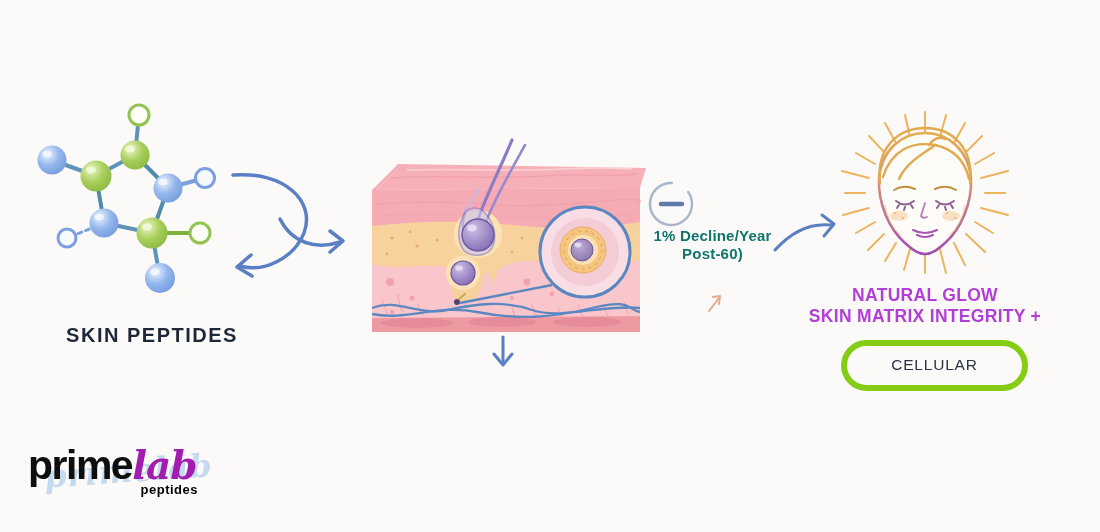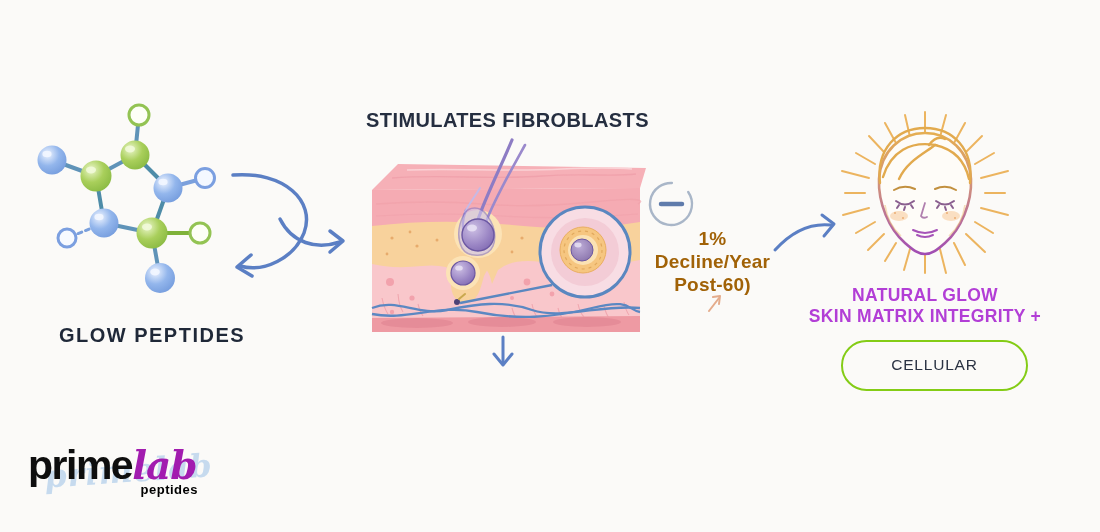--- a/index.html
+++ b/index.html
@@ -20,30 +20,30 @@
   .stim-label{
     left:360px; top:109px; width:295px;
     font-size:20px; letter-spacing:0.4px; color:#252e40;
   }
   .collagen-label{
     left:363px; top:377px; width:290px;
     font-size:20.5px; letter-spacing:1px; color:#5aa750;
   }
   .decline-label{
     left:650px; top:227px; width:125px;
-    font-size:19px; font-weight:600; letter-spacing:0.2px;
-    color:#a16207; line-height:1.22;
+    font-size:15px; font-weight:600; letter-spacing:0.2px;
+    color:#0f766e; line-height:1.22;
   }
   .skinmatrix-label{
     left:800px; top:285px; width:250px;
     font-size:17.5px; letter-spacing:0.3px; color:#b23ed6; line-height:1.22;
   }
   .pill{
     left:841px; top:340px; width:187px; height:51px;
-    border:2px solid #84cc16; border-radius:28px;
+    border:6px solid #84cc16; border-radius:28px;
     display:flex; flex-direction:row; align-items:center; justify-content:center;
     background:transparent; box-sizing:border-box;
     box-shadow:inset 0 0 0 0.5px rgba(255,255,255,0.6);
   }
   .pill span{
     font-size:15.5px; font-weight:500; letter-spacing:0.8px;
     color:#2b3343; line-height:1.3;
   }
   .logo{left:28px; top:434px; width:180px; height:75px;}
   .logo-ghost{
@@ -114,32 +114,31 @@
       <ellipse cx="105" cy="64" rx="5" ry="3.4" fill="#f2fadc" opacity="0.85"></ellipse>
       <ellipse cx="66" cy="85" rx="5" ry="3.4" fill="#f2fadc" opacity="0.85"></ellipse>
       <ellipse cx="122" cy="142" rx="5" ry="3.4" fill="#f2fadc" opacity="0.85"></ellipse>
       <ellipse cx="22" cy="69" rx="4.6" ry="3.2" fill="#f2f6ff" opacity="0.9"></ellipse>
       <ellipse cx="138" cy="97" rx="4.6" ry="3.2" fill="#f2f6ff" opacity="0.9"></ellipse>
       <ellipse cx="74" cy="132" rx="4.6" ry="3.2" fill="#f2f6ff" opacity="0.9"></ellipse>
       <ellipse cx="130" cy="187" rx="4.8" ry="3.4" fill="#f2f6ff" opacity="0.9"></ellipse>
     </g>
   </svg>
 
-  <div class="abs label glow-label">GLOW PEPTIDES</div>
+  <div class="abs label glow-label">SKIN PEPTIDES</div>
 
   <svg class="abs" style="left:222px; top:155px;" width="135" height="125" viewBox="0 0 135 125">
     <g fill="none" stroke="#5b7fc4" stroke-width="3.5" stroke-linecap="round" stroke-linejoin="round">
       <path d="M 11,20 C 62,16 94,46 82,78 C 72,103 42,118 18,111"></path>
       <path d="M 29,100 L 15,112 L 30,121"></path>
       <path d="M 58,64 C 70,88 94,95 118,87"></path>
       <path d="M 108,76 L 121,86 L 108,97"></path>
     </g>
   </svg>
 
-  <div class="abs label stim-label">STIMULATES FIBROBLASTS</div>
 
   <svg class="abs" style="left:362px; top:122px;" width="288" height="215" viewBox="0 0 288 215">
     <defs>
       <radialGradient id="purpGrad" cx="0.35" cy="0.3" r="0.95">
         <stop offset="0" stop-color="#cdbfe4"></stop>
           <stop offset="0.55" stop-color="#9a85c4"></stop>
           <stop offset="1" stop-color="#735ca8"></stop>
       </radialGradient>
       <radialGradient id="nucGrad" cx="0.4" cy="0.35" r="0.95">
         <stop offset="0" stop-color="#bcabd6"></stop>

